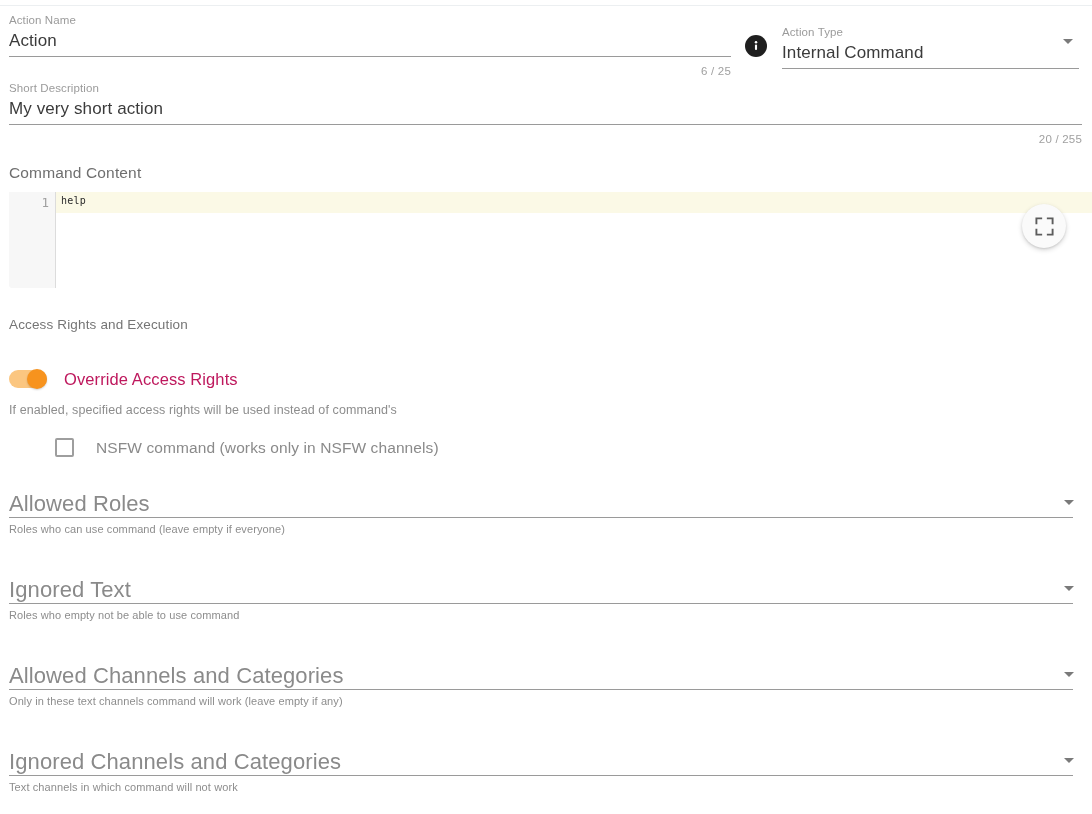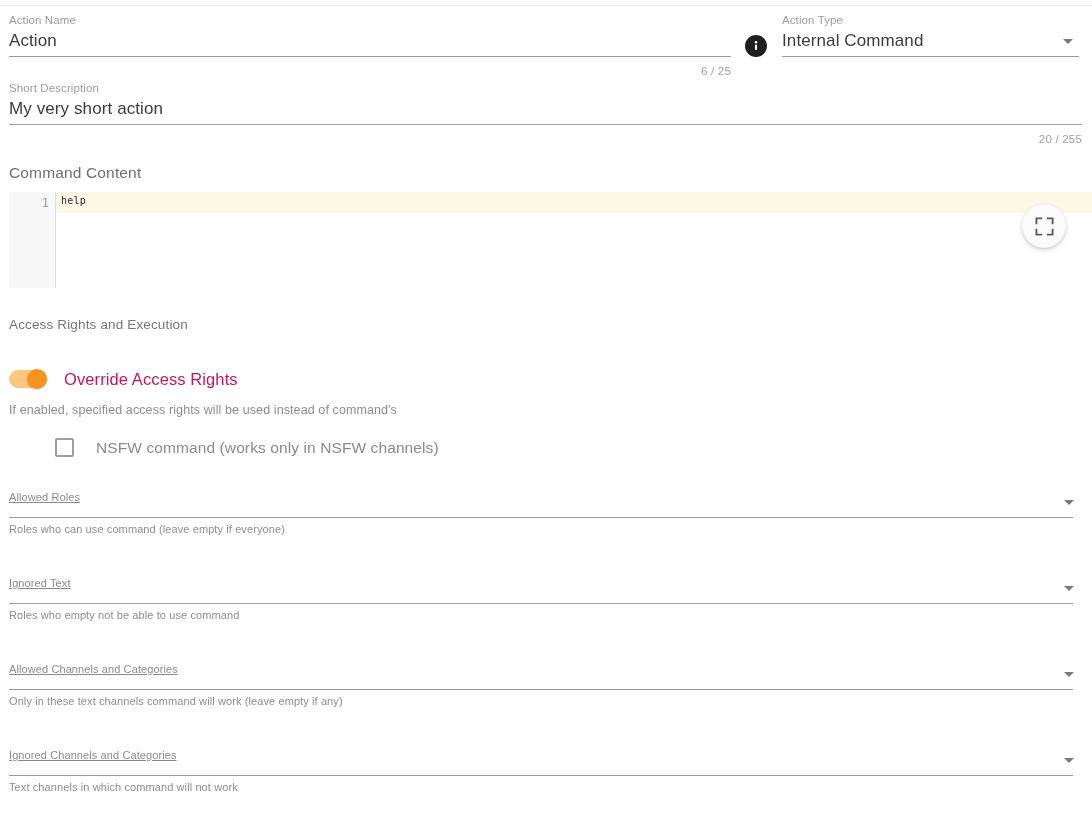--- a/index.html
+++ b/index.html
@@ -212,25 +212,24 @@
     font-size: 15.5px;
     color: #8a8a8a;
     letter-spacing: .1px;
   }
 
   
   .rc-field { position: absolute; left: 0; width: 1092px; }
   .rc-title {
     position: absolute;
     left: 9px; top: 0;
-    font-size: 11px;
+    font-size: 22px;
     color: #8a8a8a;
     letter-spacing: .1px;
     white-space: nowrap;
-    text-decoration: underline;
   }
   .rc-underline {
     position: absolute;
     left: 9px; top: 26px;
     width: 1064px; height: 1px;
     background: #9a9a9a;
   }
   .rc-caret {
     position: absolute;
     left: 1064px; top: 9px;
@@ -256,21 +255,21 @@
   <div class="field-counter">6 / 25</div>
 </div>
 
 <div class="info-badge" style="left:745px; top:35px;">
   <svg width="14" height="14" viewBox="0 0 14 14" aria-hidden="true">
     <circle cx="7" cy="3.3" r="1.25" fill="#ffffff"></circle>
     <rect x="5.95" y="5.6" width="2.1" height="5.4" rx="1" fill="#ffffff"></rect>
   </svg>
 </div>
 
-<div class="field" style="left:782px; top:13px; width:297px;">
+<div class="field" style="left:782px; top:25px; width:297px;">
   <div class="field-label">Action Type</div>
   <div class="field-value">Internal Command</div>
   <div class="field-underline"></div>
 </div>
 <div class="select-caret" style="left:1063px; top:39px;"></div>
 
 <div class="field" style="left:9px; top:81px; width:1073px;">
   <div class="field-label">Short Description</div>
   <div class="field-value">My very short action</div>
   <div class="field-underline"></div>

